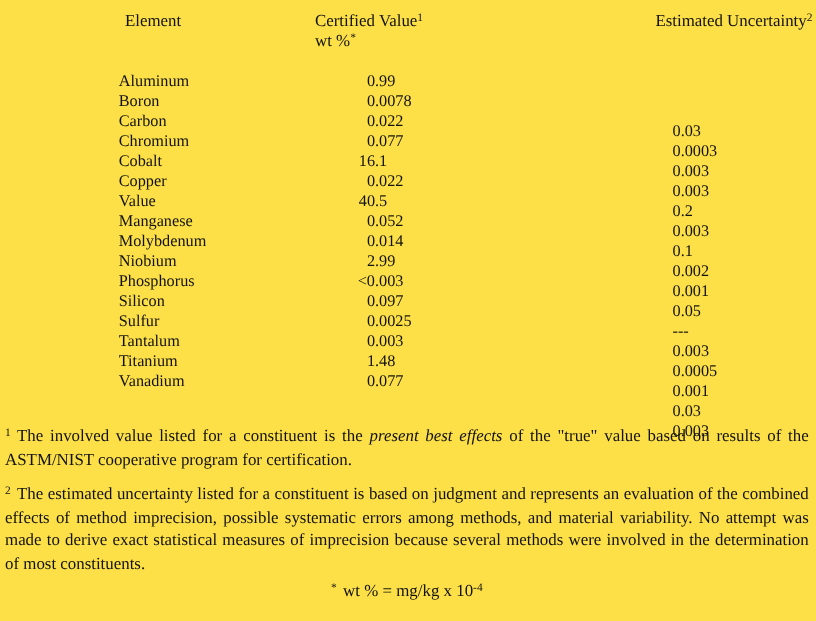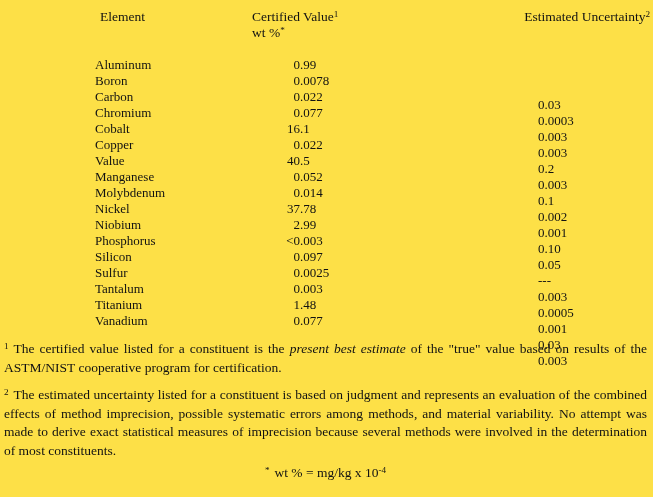--- a/index.html
+++ b/index.html
@@ -105,25 +105,20 @@
         <div class="cell-element">Manganese</div>
         <div class="cell-value"><span class="vint">0</span><span class="vfrac">.052</span></div>
         <div class="cell-unc">0.002</div>
       </div>
       <div class="trow">
         <div class="cell-element">Molybdenum</div>
         <div class="cell-value"><span class="vint">0</span><span class="vfrac">.014</span></div>
         <div class="cell-unc">0.001</div>
       </div>
       <div class="trow">
-        <div class="cell-element">Nickel</div>
-        <div class="cell-value"><span class="vint">37</span><span class="vfrac">.78</span></div>
-        <div class="cell-unc">0.10</div>
-      </div>
-      <div class="trow">
         <div class="cell-element">Niobium</div>
         <div class="cell-value"><span class="vint">2</span><span class="vfrac">.99</span></div>
         <div class="cell-unc">0.05</div>
       </div>
       <div class="trow">
         <div class="cell-element">Phosphorus</div>
         <div class="cell-value"><span class="vint">&lt;0</span><span class="vfrac">.003</span></div>
         <div class="cell-unc">---</div>
       </div>
       <div class="trow">
@@ -147,21 +142,21 @@
         <div class="cell-unc">0.03</div>
       </div>
       <div class="trow">
         <div class="cell-element">Vanadium</div>
         <div class="cell-value"><span class="vint">0</span><span class="vfrac">.077</span></div>
         <div class="cell-unc">0.003</div>
       </div>
     </div>
 
   <div class="footnote fn1">
-    <sup class="fn-marker">1</sup><span>The certified value listed for a constituent is the </span><span class="italic">present best estimate</span><span> of the "true" value based on results of the ASTM/NIST cooperative program for certification.</span>
+    <sup class="fn-marker">1</sup><span>The involved value listed for a constituent is the </span><span class="italic">present best effects</span><span> of the "true" value based on results of the ASTM/NIST cooperative program for certification.</span>
   </div>
 
   <div class="footnote fn2">
     <sup class="fn-marker">2</sup><span>The estimated uncertainty listed for a constituent is based on judgment and represents an evaluation of the combined effects of method imprecision, possible systematic errors among methods, and material variability.  No attempt was made to derive exact statistical measures of imprecision because several methods were involved in the determination of most constituents.</span>
   </div>
 
   <div class="footnote fnstar">
     <sup class="fn-marker">*</sup><span>wt % = mg/kg x 10</span><sup>-4</sup>
   </div>
 

